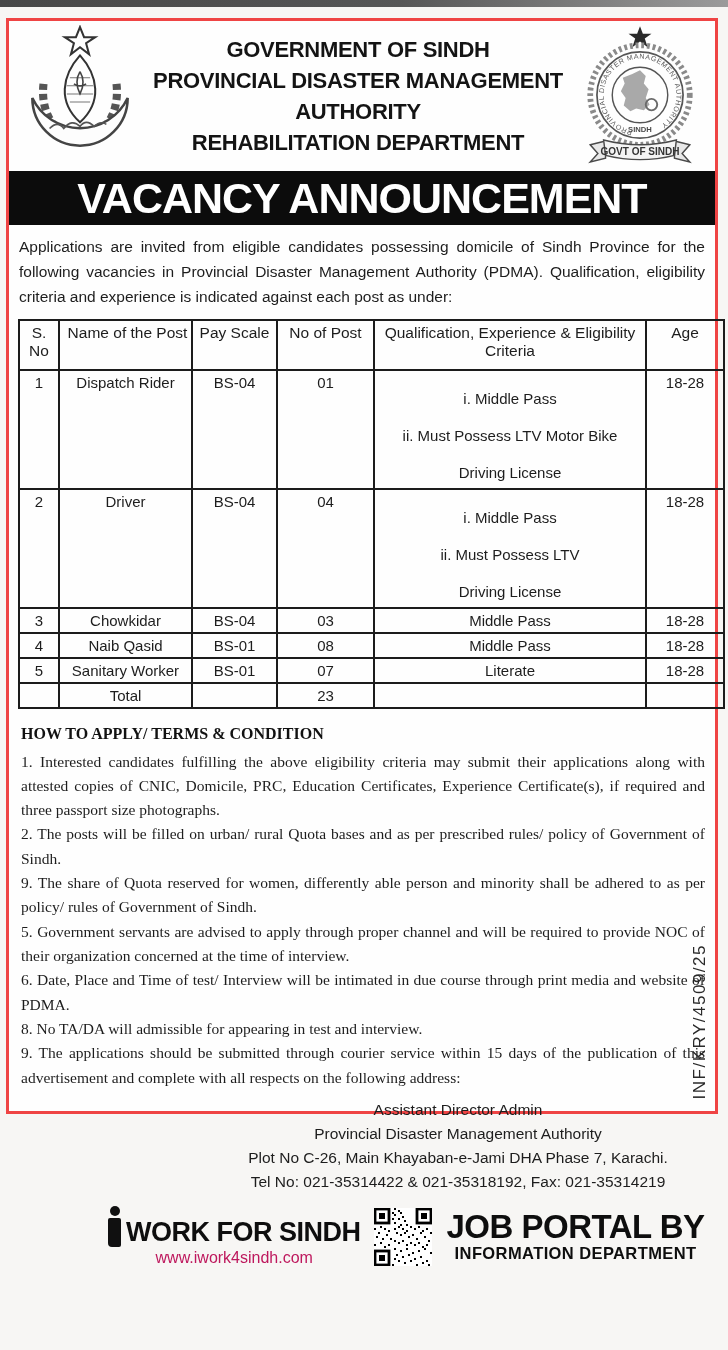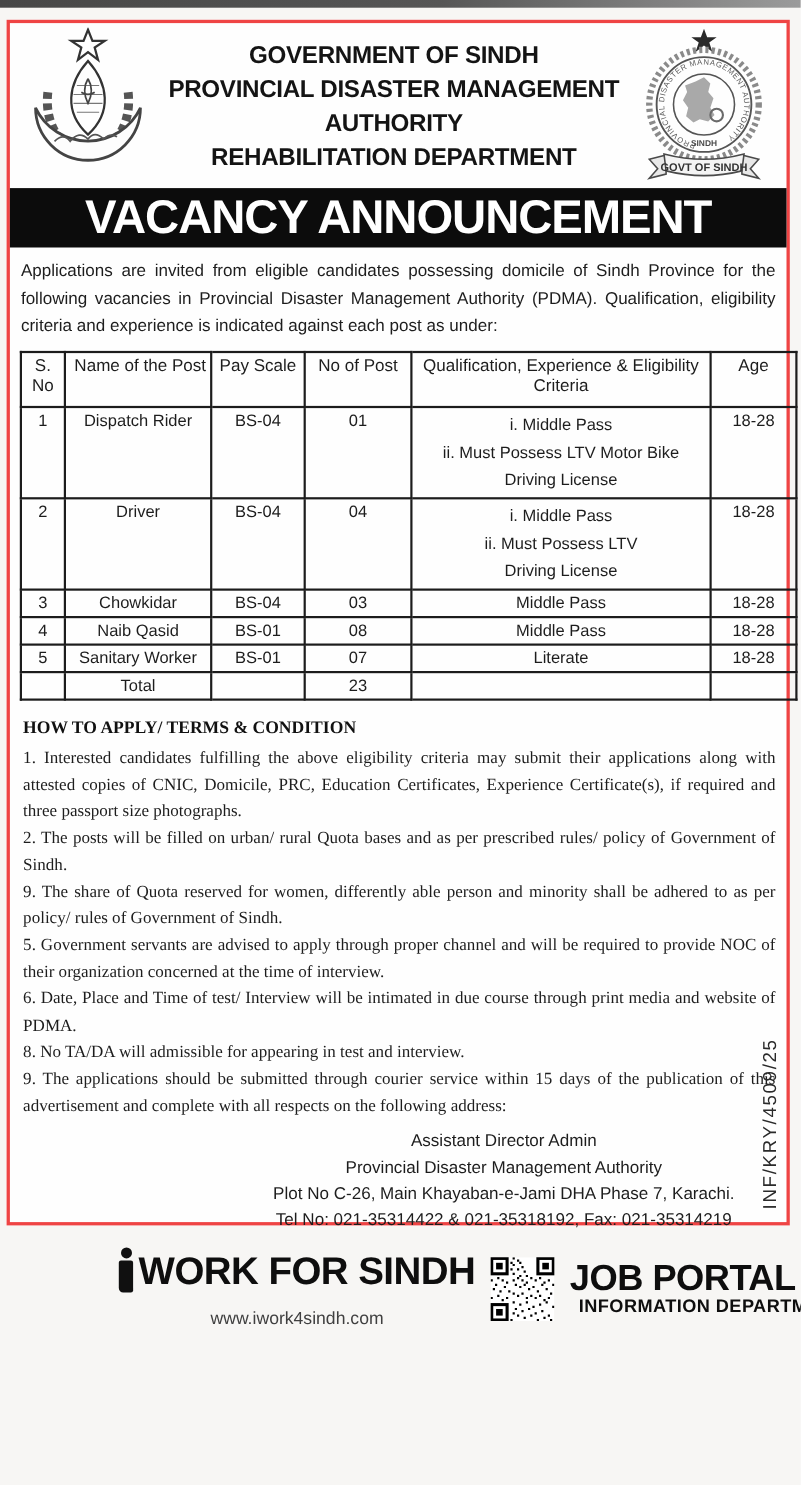--- a/index.html
+++ b/index.html
@@ -23,37 +23,37 @@
   
   .content { padding: 4px 9px 0 9px; }
   .intro { margin: 6px 1px 10px 1px; font-size: 15.5px; line-height: 1.6; text-align: justify; }
   table { width: 100%; border-collapse: collapse; table-layout: fixed; }
   th, td { border: 2px solid #1c1c1c; padding: 3px 2px; text-align: center; vertical-align: top; }
   th { font-weight: 400; font-size: 15.5px; height: 50px; }
   th.th-left { text-align: center; padding-left: 6px; margin-left: 40px; }
   td { font-size: 15px; }
   tr.tall td { height: 74px; }
   tr.slim td { height: 24px; }
-  .criteria-line { line-height: 25px; }
+  .criteria-line { line-height: 25px; margin-top: 12px; }
   
   .terms { margin: 12px 1px 0 3px; font-size: 15.5px; line-height: 1.57; text-align: justify; font-family: Liberation Serif, serif; }
   .terms h2 { font-size: 16px; margin: 0 0 3px 0; color: #111; }
   .terms p { margin: 0; }
   
   .address { margin: 8px 0 2px 212px; width: 456px; text-align: center;
     font-size: 15.5px; line-height: 1.55; }
   
   .footer { display: flex; align-items: center; padding: 10px 40px 0 90px; gap: 14px; }
   .wfs-block { display: flex; flex-direction: column; align-items: center; }
   .wfs-row { display: flex; align-items: flex-end; gap: 5px; }
   .i-logo { display: flex; flex-direction: column; align-items: center; padding-bottom: 1px; }
   .i-dot { width: 10px; height: 10px; background: #101010; border-radius: 50%; margin-bottom: 2px; }
   .i-bar { width: 13px; height: 29px; background: #101010; border-radius: 2px 2px 2px 4px; }
-  .wfs-text { font-size: 35px; font-weight: 900; letter-spacing: -0.5px; white-space: nowrap; color: #0e0e0e; }
-  .website { font-size: 16px; margin-top: 15px; color: #404040; }
+  .wfs-text { font-size: 27px; font-weight: 900; letter-spacing: -0.5px; white-space: nowrap; color: #0e0e0e; }
+  .website { font-size: 16px; margin-top: 1px; color: #be185d; }
   .qr { flex: 0 0 auto; }
   .jpb-block { display: flex; flex-direction: column; align-items: center; text-align: right; }
   .jpb-title { font-size: 33px; font-weight: 900; letter-spacing: -0.5px; line-height: 1.05; white-space: nowrap; color: #0e0e0e; }
   .jpb-sub { font-size: 16.5px; font-weight: 800; letter-spacing: 0.4px; white-space: nowrap; color: #0e0e0e; }
   
   .ref-vertical { position: absolute; right: 5px; bottom: 12px;
     writing-mode: vertical-rl; transform: rotate(180deg);
     font-size: 17px; letter-spacing: 1.5px; color: #2a2a2a; }
 </style>
 </head>

